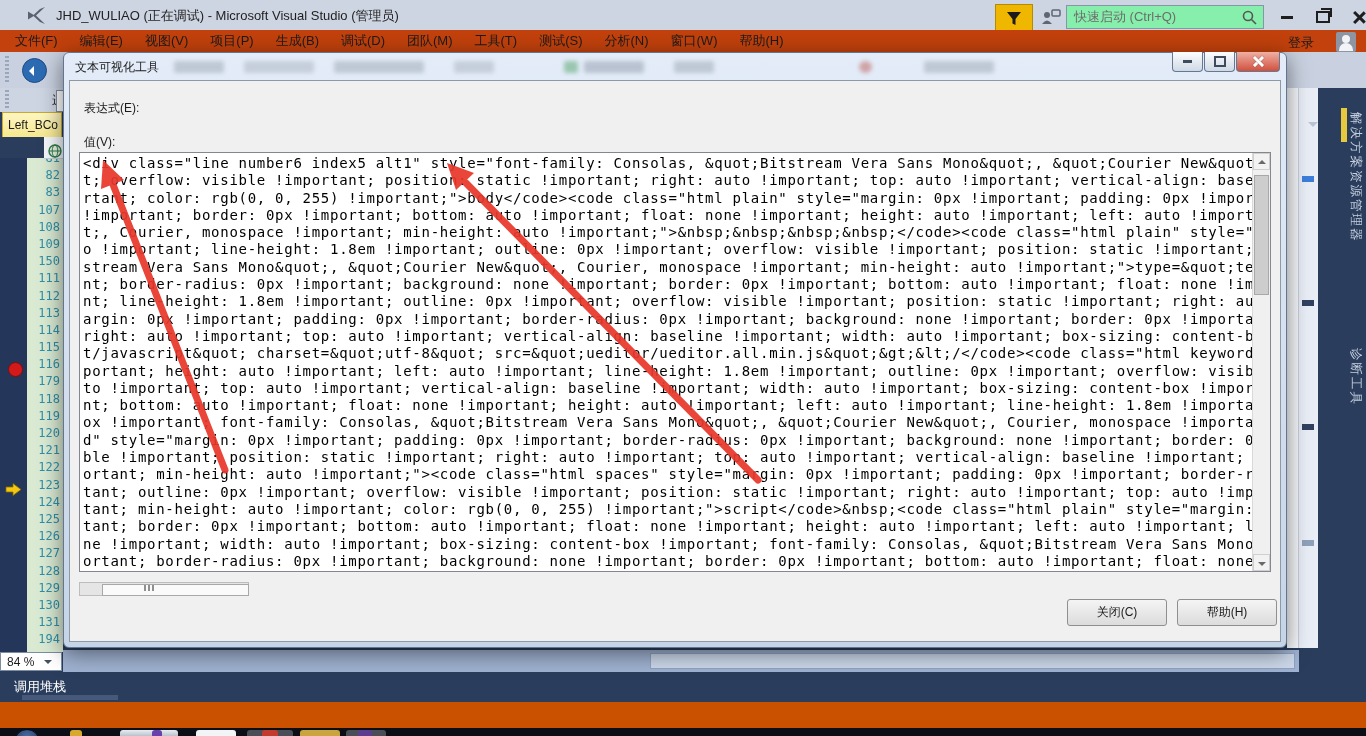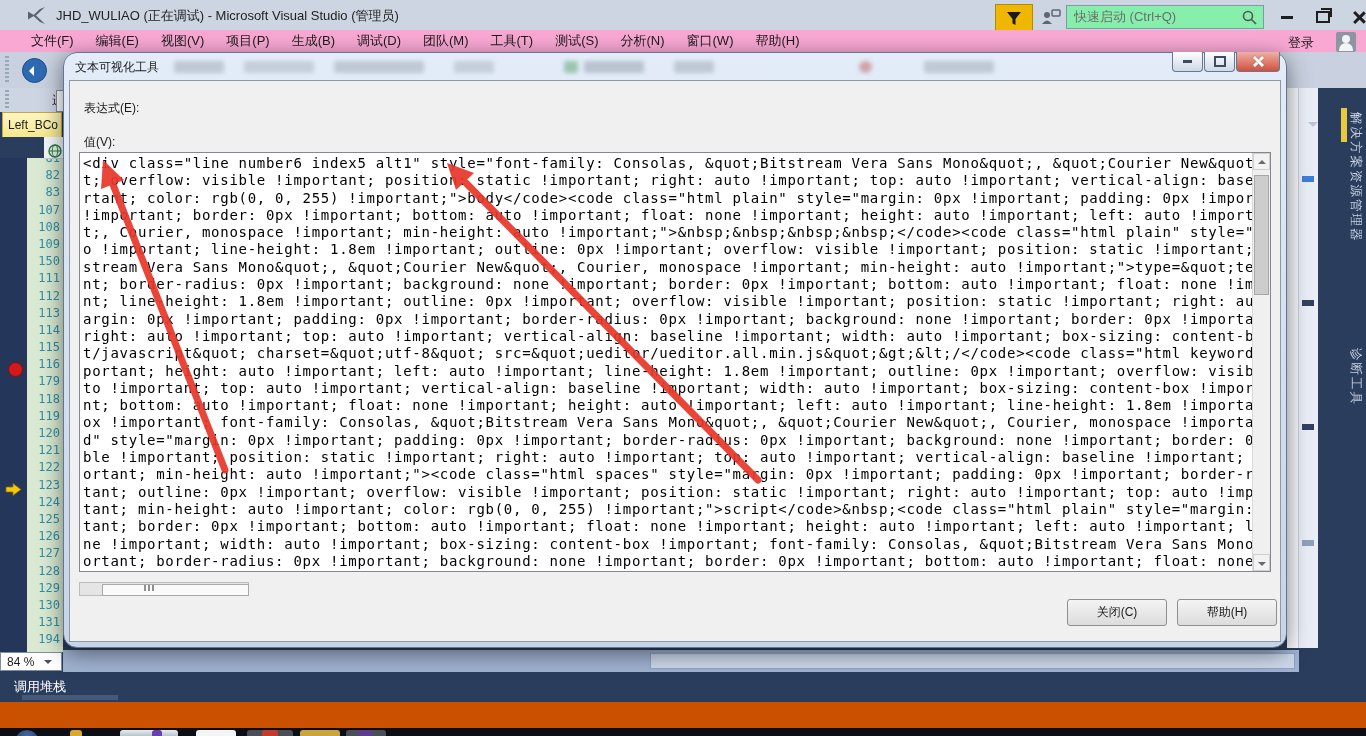--- a/index.html
+++ b/index.html
@@ -3,21 +3,21 @@
 <meta charset="utf-8">
 <style>
   html,body{margin:0;padding:0;background:#3a3a3a;}
   .screen{position:relative;width:1366px;height:736px;overflow:hidden;background:#2a3d5c;
           font-family:"Liberation Sans",sans-serif;-webkit-font-smoothing:antialiased;}
   .abs{position:absolute;}
 
   
   .titlebar{left:0;top:0;width:1366px;height:30px;background:#cdd4e2;}
   .vs-title{left:56px;top:7px;font-size:13px;color:#1e1e1e;white-space:nowrap;}
-  .menubar{left:0;top:30px;width:1366px;height:22px;background:#f9a8d4;display:flex;align-items:center;padding-left:20px;box-sizing:border-box;}
+  .menubar{left:0;top:30px;width:1366px;height:22px;background:#c2410c;display:flex;align-items:center;padding-left:4px;box-sizing:border-box;}
   .menu-item{padding:2px 11px;font-size:13px;color:#1b1b1b;white-space:nowrap;}
   .signin{right:52px;top:34px;font-size:13px;color:#1b1b1b;}
   .avatar{right:10px;top:32px;width:20px;height:20px;background:#8d95a3;border-radius:2px;}
   .avatar:before{content:"";position:absolute;left:6px;top:3px;width:8px;height:8px;border-radius:50%;background:#f2f4f7;}
   .avatar:after{content:"";position:absolute;left:3px;top:11px;width:14px;height:8px;border-radius:7px 7px 0 0;background:#f2f4f7;}
   .toolband{left:0;top:52px;width:1366px;height:36px;background:#c9d1e0;border-bottom:1px solid #aeb9cc;}
   .nav-circle{left:22px;top:58px;width:23px;height:23px;border-radius:50%;background:#2c6ab2;border:1px solid #1d4b84;}
   .nav-circle:after{content:"";position:absolute;left:6px;top:7px;width:0;height:0;border:5px solid transparent;border-right-color:#fff;border-left:0;}
   .grip{width:4px;background:repeating-linear-gradient(#9aa6ba 0 2px,transparent 2px 4px);}
 
@@ -70,21 +70,21 @@
   .callstack-label{left:14px;top:678px;font-size:13px;color:#ffffff;}
   .callstack-tabmark{left:22px;top:695px;width:96px;height:5px;background:#46597a;}
   .statusbar{left:0;top:702px;width:1366px;height:26px;background:#ca5100;color:#fff;font-size:13px;}
 
   
   .taskbar{left:0;top:728px;width:1366px;height:8px;background:#0b0e15;}
   .tb{position:absolute;top:730px;border-radius:3px 3px 0 0;}
   .orb{left:14px;top:729px;width:24px;height:24px;border-radius:50%;background:radial-gradient(circle at 50% 30%,#4a6ea8,#15233d);border:1px solid #060a12;}
 
   
-  .dialog{left:63px;top:52px;width:1224px;height:596px;border-radius:14px;
+  .dialog{left:63px;top:52px;width:1224px;height:596px;border-radius:6px;
           background:linear-gradient(#e3ecf8,#c6d4e8);border:1px solid #62768f;
           box-shadow:0 5px 22px rgba(0,0,0,.5);z-index:5;box-sizing:border-box;}
   .dlg-title{left:11px;top:6px;font-size:12px;color:#1b1b1b;z-index:2;}
   .ghost{position:absolute;filter:blur(2px);opacity:.4;border-radius:2px;}
   .dlg-btns{position:absolute;right:6px;top:-1px;display:flex;z-index:2;}
   .dlg-btn{height:19px;border:1px solid #64788f;border-top:none;border-radius:0 0 4px 4px;
            background:linear-gradient(#fdfdfd,#cfd9e6);display:flex;align-items:center;justify-content:center;margin-left:1px;}
   .dlg-btn.close{background:linear-gradient(#f0b0a4,#d0503e);}
   .dg-min{width:9px;height:3px;background:#3e4b5c;}
   .dg-max{width:8px;height:7px;border:2px solid #3e4b5c;}

